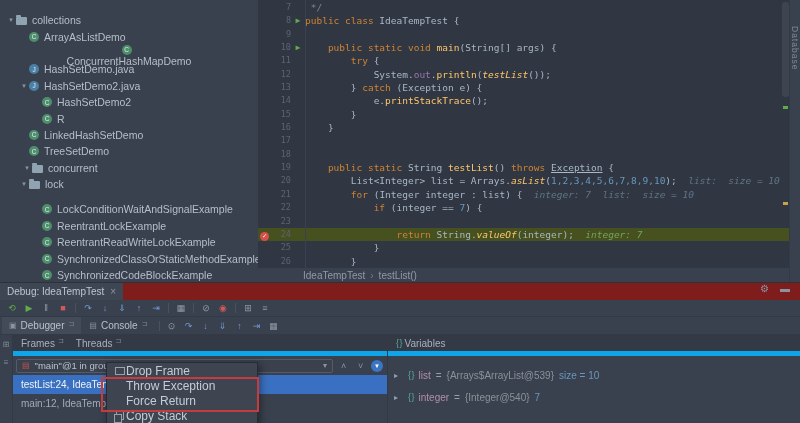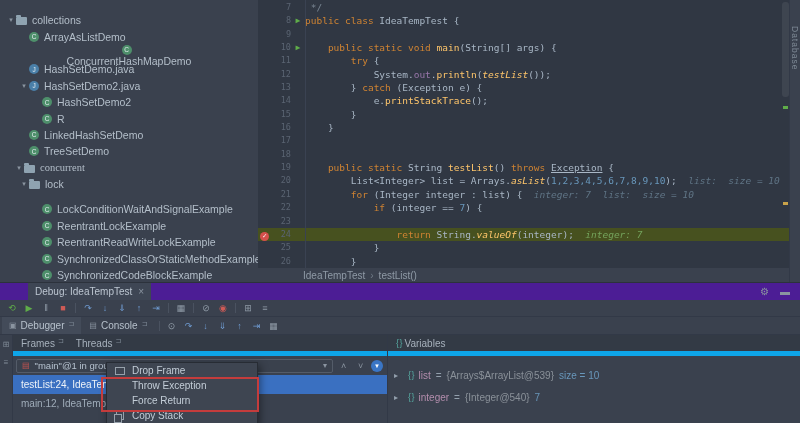--- a/index.html
+++ b/index.html
@@ -48,21 +48,21 @@
   .mk{position:absolute;right:1px;width:5px;height:3px;}
   .mk.g{background:#5fad49;top:104px;}
   .mk.y{background:#c8a24a;top:200px;}
 
   
   .rstripe{position:absolute;right:0;top:0;width:10px;height:282px;background:#3a414e;border-left:1px solid #323947;}
   .vtext{position:absolute;top:26px;left:0px;writing-mode:vertical-rl;font-size:8.5px;color:#7d8894;letter-spacing:1px;}
 
   
   .dbg{position:absolute;left:0;top:282px;width:800px;height:141px;background:#3a414e;border-top:1px solid #2c323c;box-sizing:border-box;}
-  .dtabs{height:17px;background:#4c1d95;display:flex;align-items:center;padding-left:28px;}
+  .dtabs{height:17px;background:#7f1d1d;display:flex;align-items:flex-start;}
   .dtab{height:100%;display:flex;align-items:center;background:#3e4654;padding:0 7px;gap:6px;font-size:10px;color:#bcc6d1;}
   .dtab .x{color:#8a94a0;font-size:10px;}
   .dtabs-right{margin-left:auto;display:flex;gap:11px;padding-right:10px;color:#8a94a0;font-size:10px;}
   .dtools{height:16px;display:flex;align-items:center;padding-left:4px;gap:1px;border-bottom:1px solid #323947;}
   .tbi{width:16px;text-align:center;font-size:9px;color:#8f9aa6;cursor:default;}
   .tbi.green{color:#5fad49;}
   .tbi.red{color:#cf5b56;}
   .tbi.blue{color:#6f9bd1;}
   .tsep{width:1px;height:10px;background:#4a5260;margin:0 3px;}
   .dcrow{height:17px;display:flex;align-items:center;padding-left:2px;border-bottom:1px solid #323947;gap:1px;}
@@ -94,21 +94,21 @@
   .vchev{color:#93a0ad;font-size:8px;width:9px;}
   .vname{color:#b48ead;}
   .veq{color:#93a0ad;}
   .vref{color:#8a9199;}
   .vval{color:#6897bb;}
   .rtools-border{position:absolute;left:766px;top:348px;bottom:0;width:1px;background:#323947;}
 
   
   .menu{position:absolute;left:106px;top:362px;width:150px;background:#3e4551;border:1px solid #272c34;
         box-shadow:2px 3px 8px rgba(0,0,0,.45);z-index:5;}
-  .mitem{height:15px;display:flex;align-items:center;padding-left:7px;gap:6px;font-size:10px;color:#c3cdd7;}
+  .mitem{height:15px;display:flex;align-items:center;padding-left:7px;font-size:12px;color:#c3cdd7;}
   .mico{width:12px;display:flex;justify-content:center;flex:none;}
   .sqico{width:8px;height:6px;border:1px solid #97a1ab;}
   .cpico{position:relative;width:6px;height:7px;border:1px solid #97a1ab;}
   .cpico::after{content:"";position:absolute;left:-3px;top:2px;width:6px;height:7px;border:1px solid #97a1ab;background:#3e4551;}
   .redbox{position:absolute;left:101px;top:377px;width:154px;height:31px;border:2px solid #c43c3c;z-index:6;pointer-events:none;}
 </style>
 </head>
 <body>
 
 <div id="app">
@@ -152,21 +152,21 @@
       <div class="trow" style="padding-left: 19px;">
         <span class="chev"></span>
         <span class="ci">C</span>
         <span class="tlabel">LinkedHashSetDemo</span>
       </div>
       <div class="trow" style="padding-left: 19px;">
         <span class="chev"></span>
         <span class="ci">C</span>
         <span class="tlabel">TreeSetDemo</span>
       </div>
-      <div class="trow" style="padding-left: 14px; font-family: Liberation Serif, serif;">
+      <div class="trow" style="padding-left: 22px;">
         <span class="chev">▾</span>
         <span class="fi"></span>
         <span class="tlabel">concurrent</span>
       </div>
       <div class="trow" style="padding-left: 19px;">
         <span class="chev">▾</span>
         <span class="fi"></span>
         <span class="tlabel">lock</span>
       </div>
       <div class="trow" style="padding-left: 32px; margin-top: 9px;">

